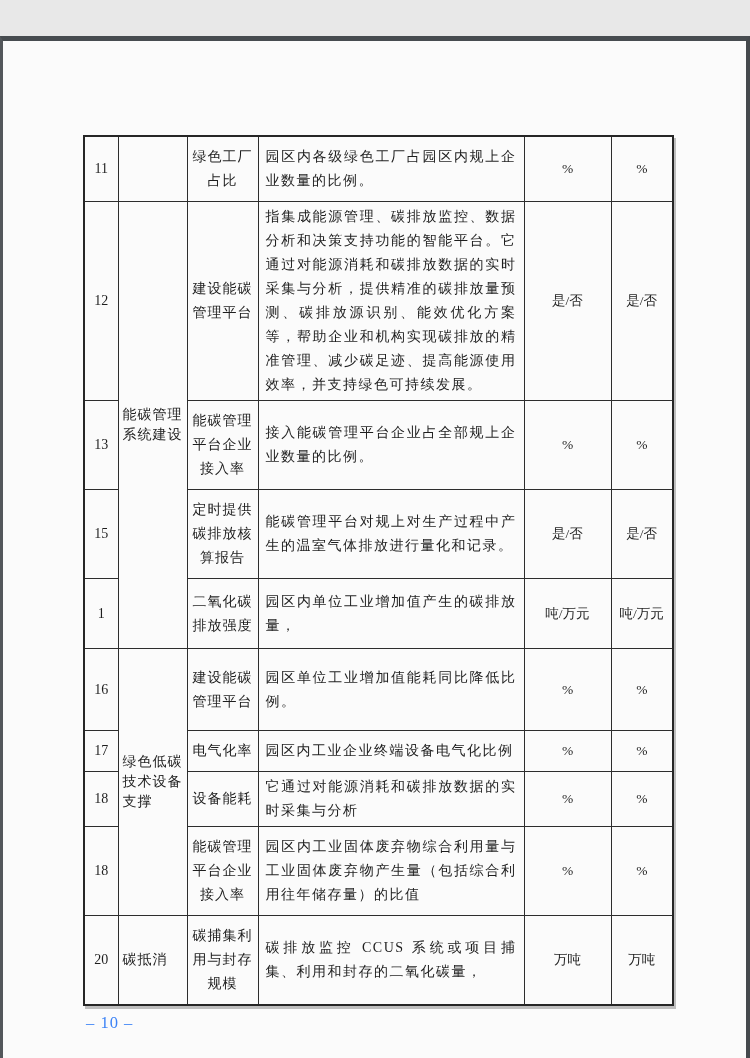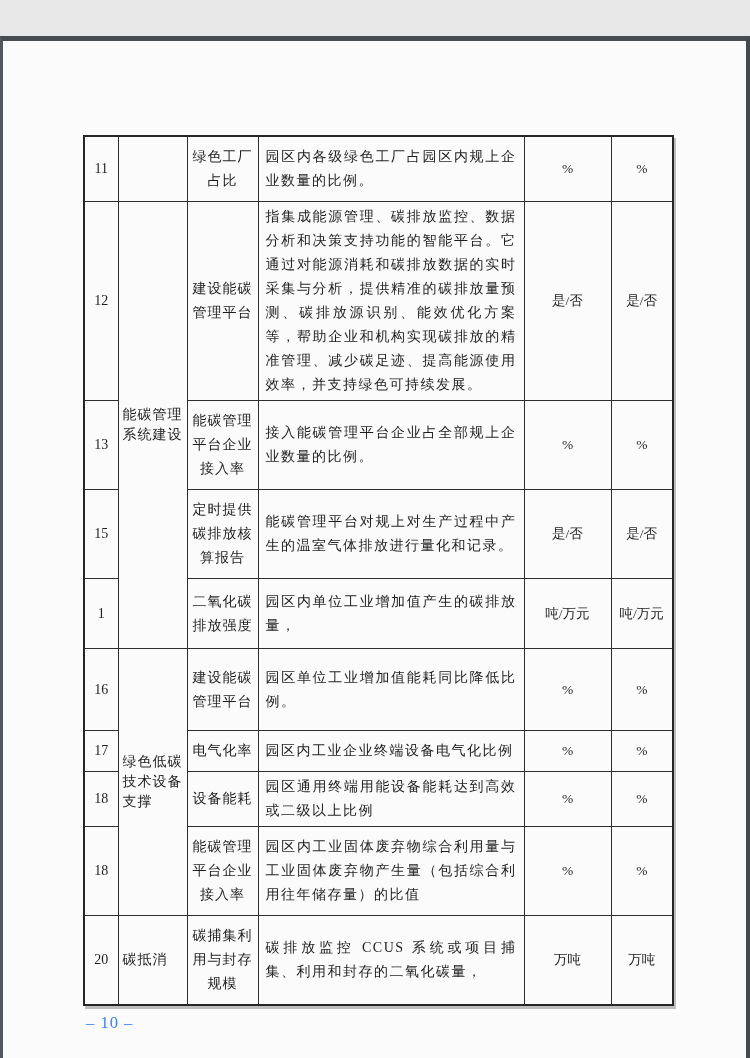--- a/index.html
+++ b/index.html
@@ -125,21 +125,21 @@
       <td class="c-no">17</td>
       <td class="c-ind">电气化率</td>
       <td class="c-desc">园区内工业企业终端设备电气化比例</td>
       <td class="c-unit">%</td>
       <td class="c-unit">%</td>
     </tr>
 
     <tr style="height:55px">
       <td class="c-no">18</td>
       <td class="c-ind">设备能耗</td>
-      <td class="c-desc">园区通用终端用能设备能耗达到高效或二级以上比例</td>
+      <td class="c-desc">它通过对能源消耗和碳排放数据的实时采集与分析</td>
       <td class="c-unit">%</td>
       <td class="c-unit">%</td>
     </tr>
 
     <tr style="height:88px">
       <td class="c-no">18</td>
       <td class="c-ind">能碳管理平台企业接入率</td>
       <td class="c-desc">园区内工业固体废弃物综合利用量与工业固体废弃物产生量（包括综合利用往年储存量）的比值</td>
       <td class="c-unit">%</td>
       <td class="c-unit">%</td>

